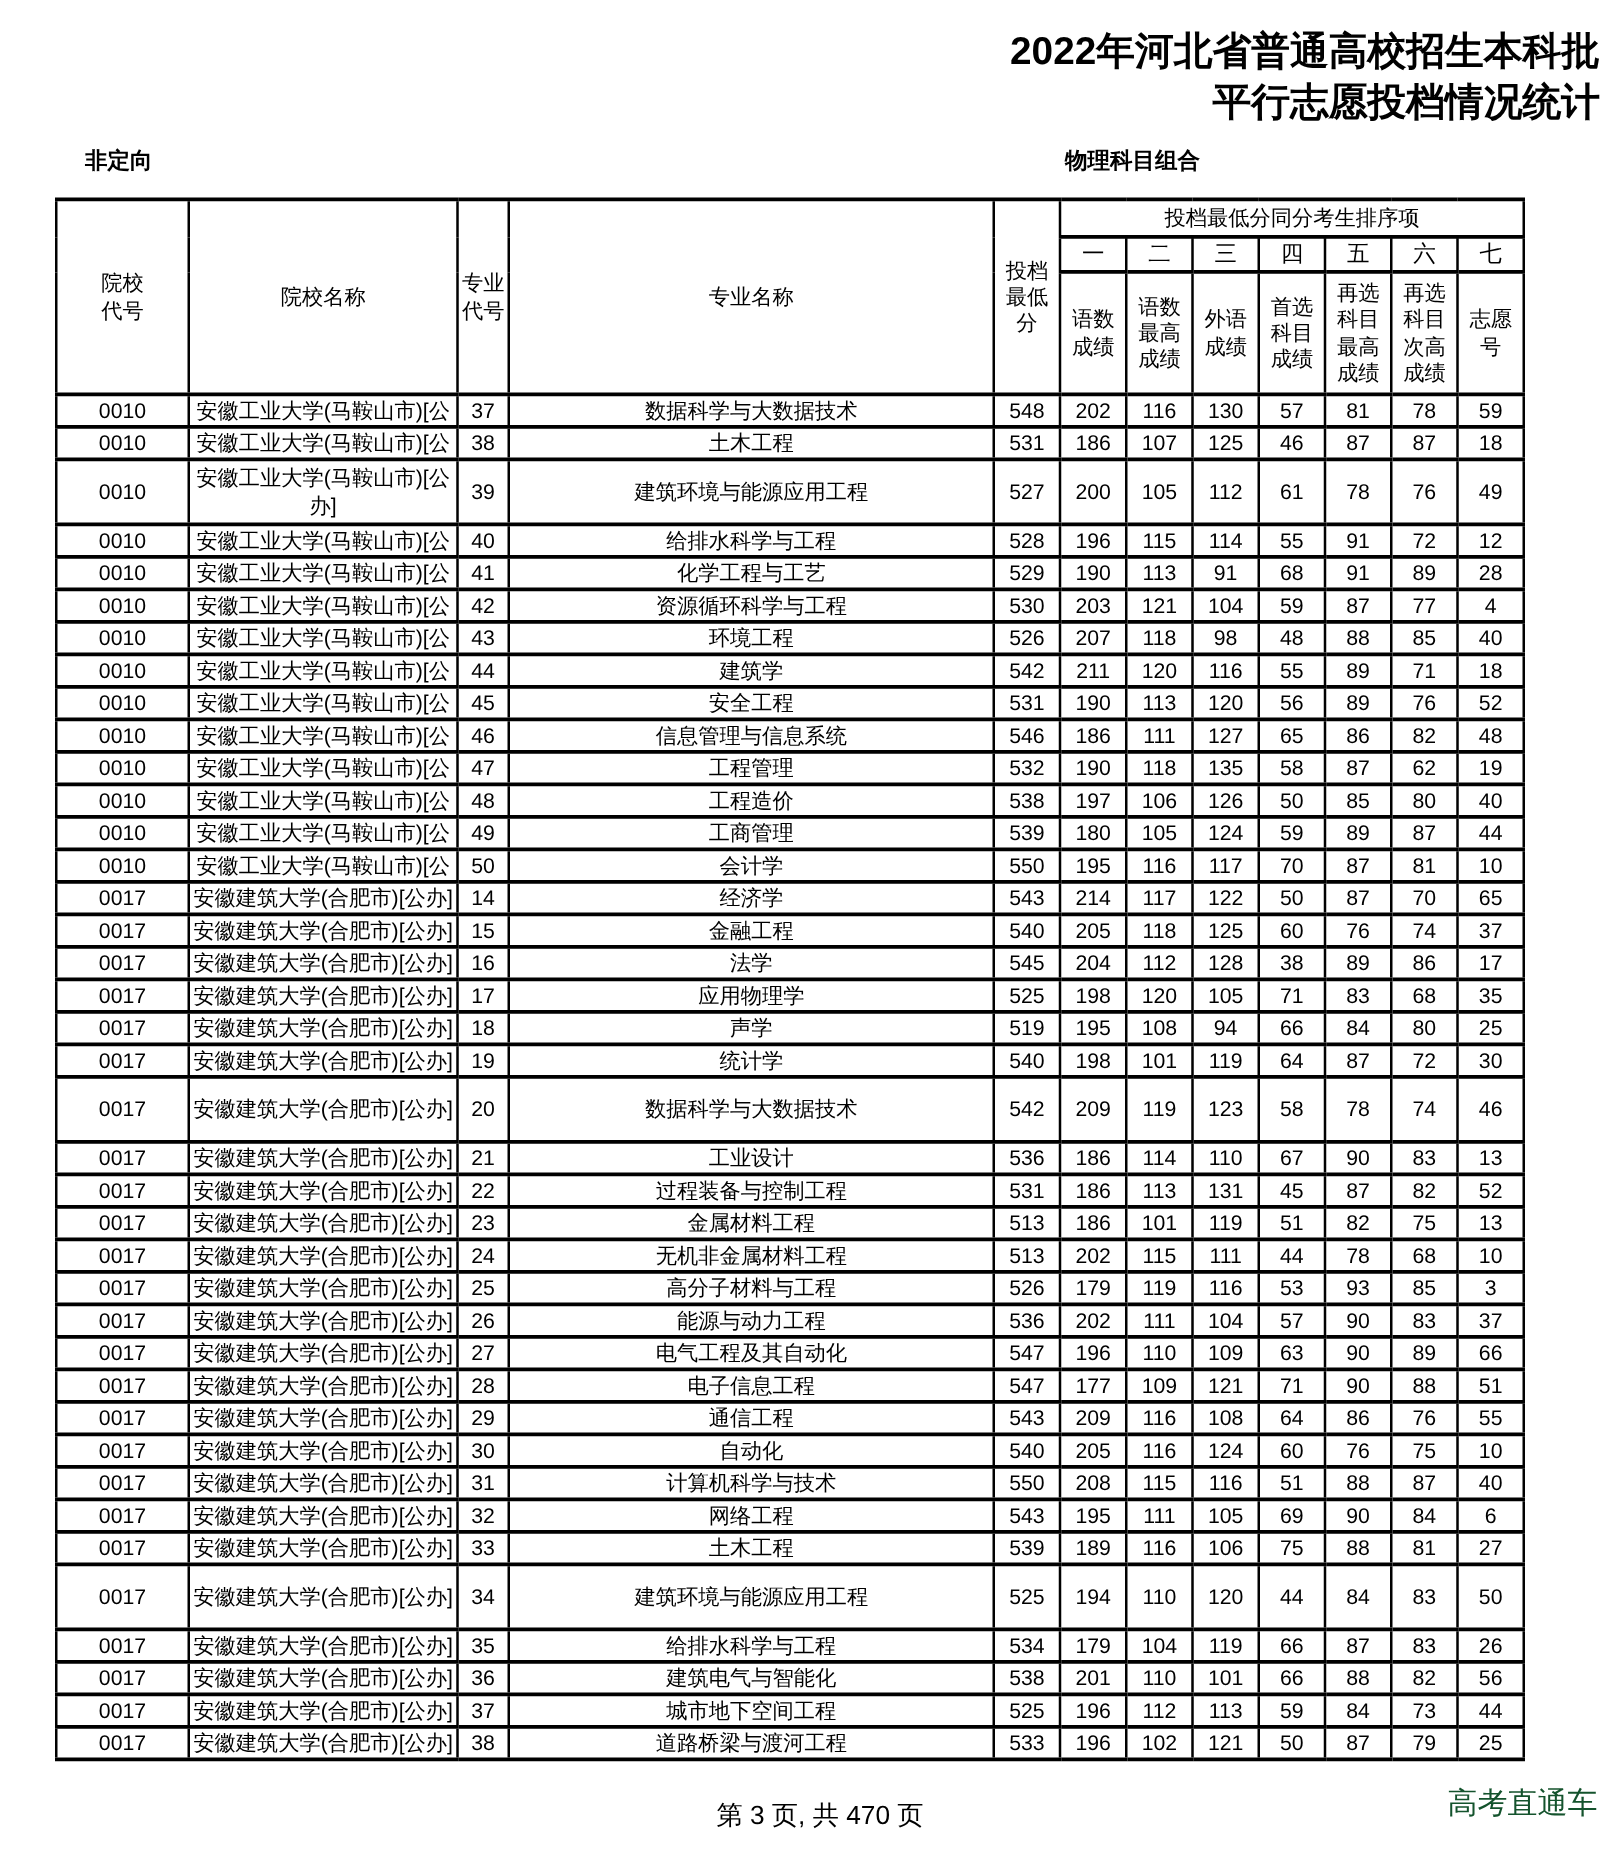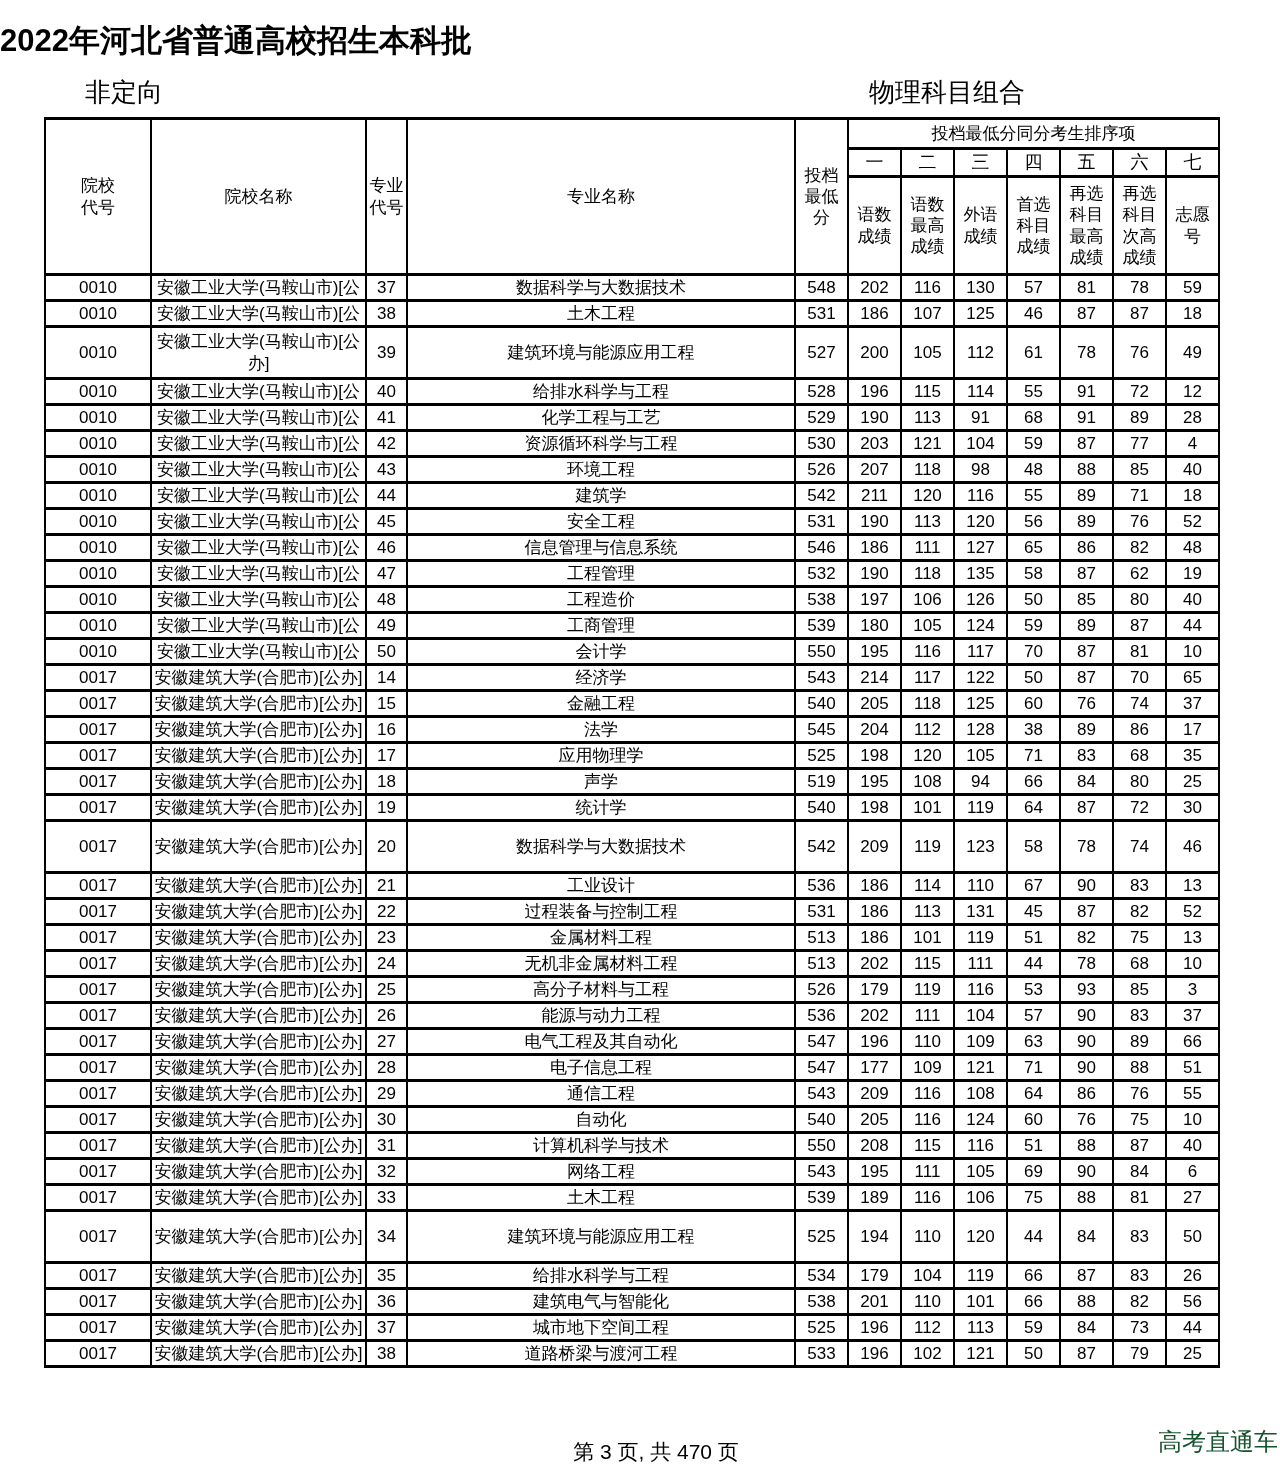--- a/index.html
+++ b/index.html
@@ -8,32 +8,31 @@
     color: #000000;
     font-family: "Liberation Sans", sans-serif;
   }
   body {
     width: 1280px; height: 1480px;
     position: relative;
     overflow: hidden;
   }
   .title-block {
     padding-top: 20px;
-    text-align: left;
+    text-align: right;
     font-weight: bold;
     font-size: 31px;
     line-height: 41px;
   }
   .subhead {
     position: relative;
     height: 36px;
     margin-top: 14px;
-    font-size: 26px;
-    font-weight: normal;
-    margin-left: 17px;
+    font-size: 18px;
+    font-weight: bold;
   }
   .subhead .left-label  { position: absolute; left: 68px;  top: 0; }
   .subhead .right-label { position: absolute; left: 852px; top: 0; }
 
   table.main {
     margin-left: 44px;
     margin-top: 6px;
     border-collapse: collapse;
     table-layout: fixed;
     width: 1174px;
@@ -70,20 +69,21 @@
     left: 1158px; top: 1426px;
     font-size: 24px;
     color: #14532d;
   }
 </style>
 </head>
 <body>
 
 <div class="title-block">
   <div>2022年河北省普通高校招生本科批</div>
+  <div>平行志愿投档情况统计</div>
 </div>
 
 <div class="subhead">
   <span class="left-label">非定向</span>
   <span class="right-label">物理科目组合</span>
 </div>
 
 <table class="main">
   <colgroup>
     <col style="width:106px">

